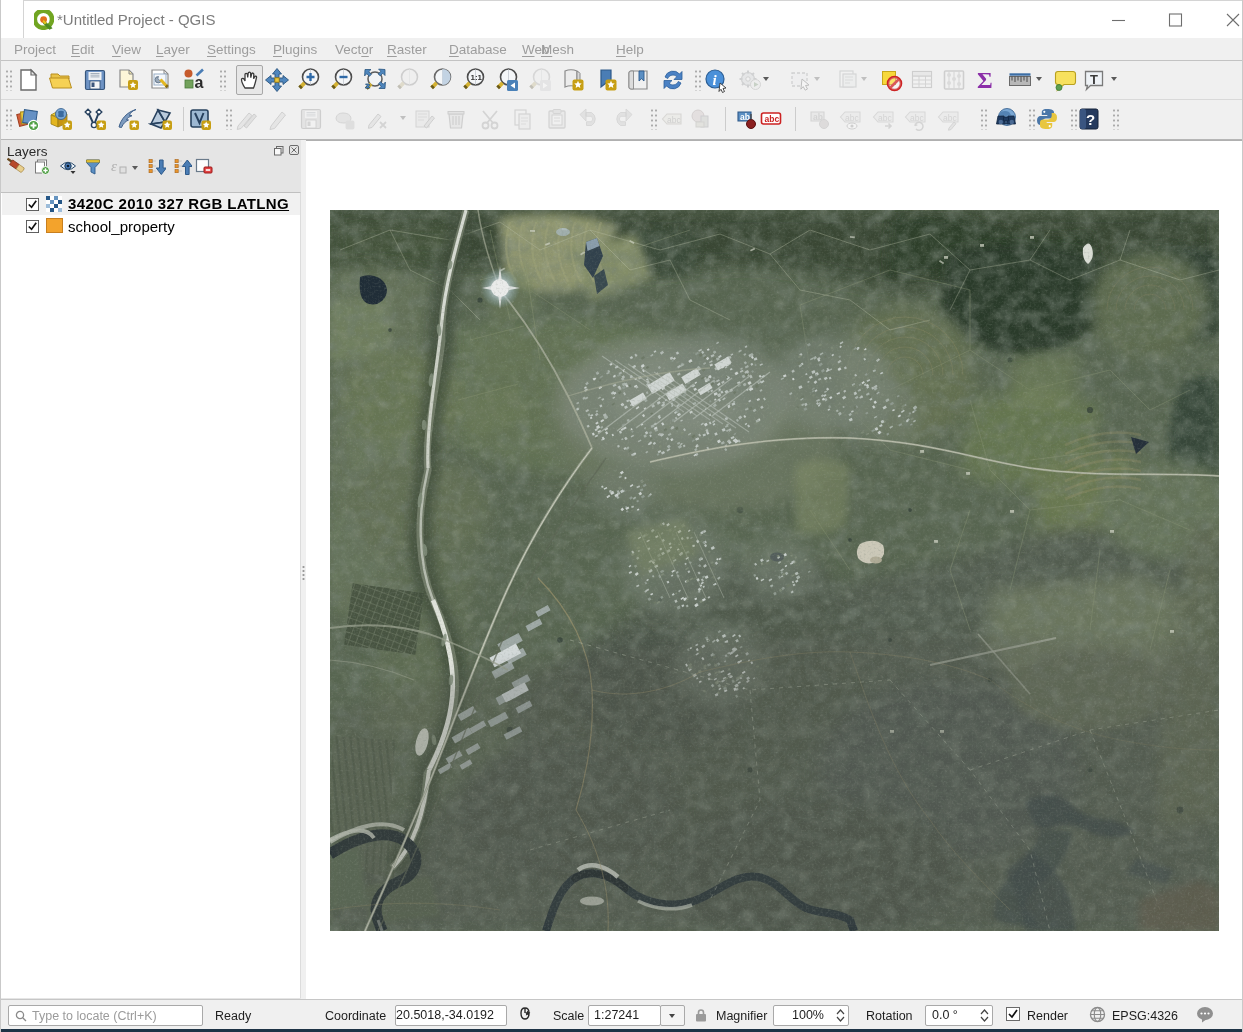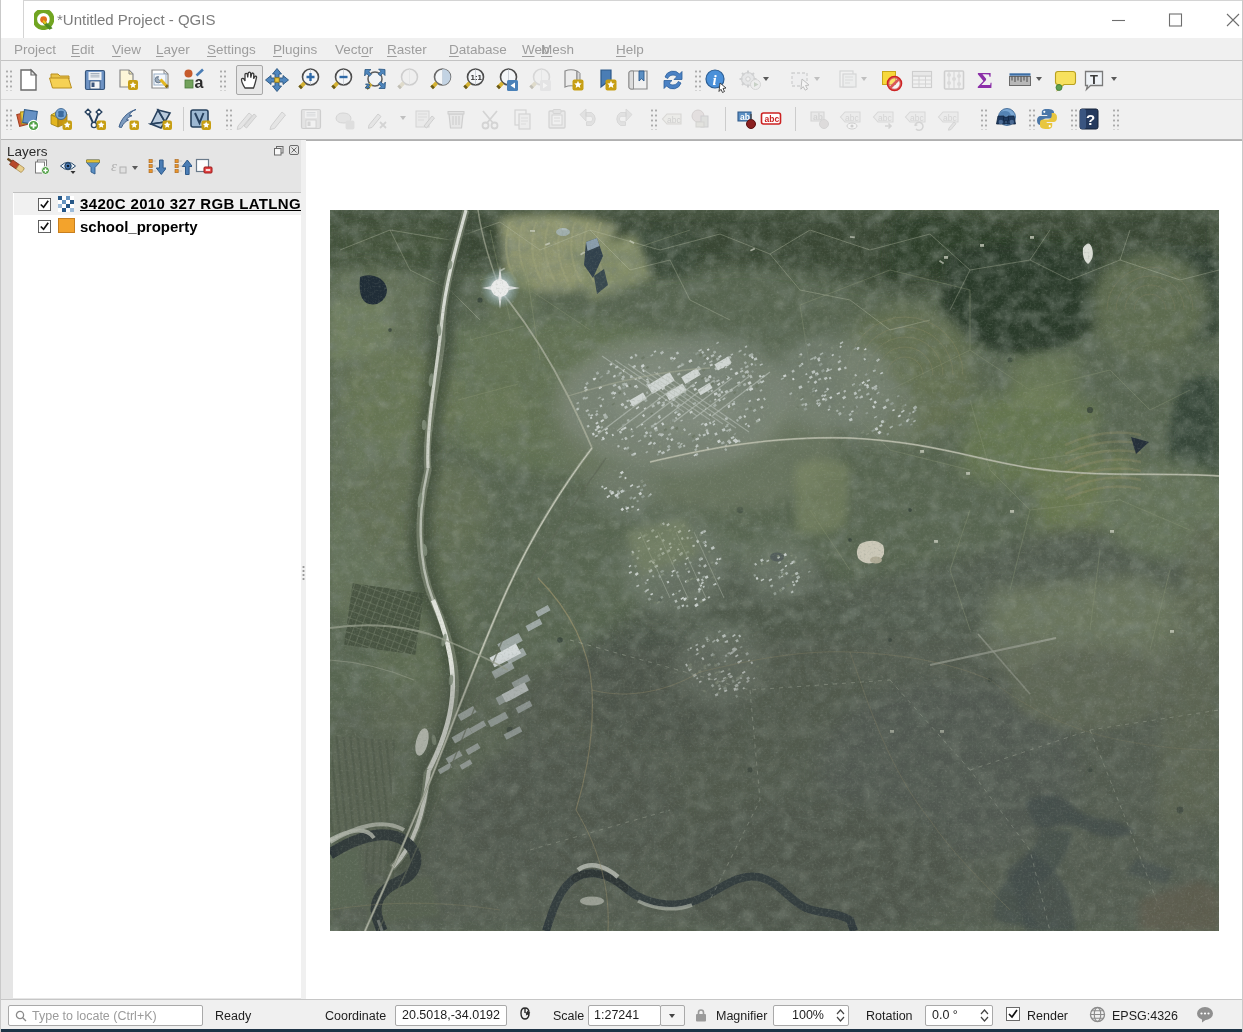--- a/index.html
+++ b/index.html
@@ -23,21 +23,21 @@
   .grip { position:absolute; top:8px; width:7px; height:22px;
      background-image:radial-gradient(circle, #ababab 1px, rgba(0,0,0,0) 1.2px);
      background-size:4px 5px; }
   .tsep { position:absolute; top:7px; width:1px; height:24px; background:#cccccc; }
   .drop { position:absolute; top:16px; width:0; height:0; border-left:3.5px solid transparent; border-right:3.5px solid transparent; border-top:4px solid #5a5a5a; }
   .dropdis { opacity:0.32; }
 
   
   #leftpanel { left:0; top:140px; width:301px; height:859px; background:#e5e5e5; border-left:1px solid #d4d4d4; }
   #panelheader { position:absolute; left:6px; top:4px; font-size:13.5px; color:#2b2b2b; }
-  #layertree { position:absolute; left:0px; top:52px; width:300px; height:806px; background:#ffffff; border-top:1px solid #c0c0c0; border-right:1px solid #dcdcdc;margin-left:12px; }
+  #layertree { position:absolute; left:0px; top:52px; width:300px; height:806px; background:#ffffff; border-top:1px solid #c0c0c0; border-right:1px solid #dcdcdc; }
   #splitter { left:301px; top:140px; width:5px; height:859px; background:#f0f0f0; }
   
   #canvas { left:306px; top:140px; width:936px; height:859px; background:#ffffff; border-top:1px solid #b0b0b0; }
   
   #statusbar { left:0; top:999px; width:1243px; height:30px; background:#f0f0f0; border-top:1px solid #c6c6c6; font-size:12.5px; color:#1d1d1d; }
   #bottomedge { left:0; top:1029px; width:1243px; height:3px; background:#1e3346; }
   .sbox { position:absolute; top:5px; height:21px; background:#ffffff; border:1px solid #a9a9a9; border-radius:2px; font-size:12.5px; color:#1d1d1d; }
   .slabel { position:absolute; top:9px; font-size:12.5px; color:#1d1d1d; }
 </style>
 </head>
@@ -548,21 +548,21 @@
       <rect x="4" y="12" width="4" height="4" fill="#265787"></rect>
         <rect x="12" y="12" width="4" height="4" fill="#9dbcd9"></rect>
     </svg>
     <div class="abs" style="left:67px;top:2px;font-size:15px;font-weight:bold;color:#000;text-decoration:underline;letter-spacing:0.35px">3420C 2010 327 RGB LATLNG</div>
 
     <svg class="abs" style="left:25px;top:27px" width="13" height="13" viewBox="0 0 14 14">
       <rect x="0.5" y="0.5" width="13" height="13" fill="#ffffff" stroke="#555555"></rect>
       <path d="M3 7 L6 10 L11 3" fill="none" stroke="#111111" stroke-width="1.8"></path>
     </svg>
     <div class="abs" style="left:45px;top:25px;width:17px;height:15px;background:#f3a32c;border:1px solid #c87f1e"></div>
-    <div class="abs" style="left:67px;top:25px;font-size:15px;font-weight:bold;color:#000">school_property</div>
+    <div class="abs" style="left:67px;top:25px;font-size:15px;font-weight:normal;color:#000">school_property</div>
   </div>
 </div>
 <div id="splitter" class="abs">
     <div style="position:absolute;left:1px;top:425px;width:3px;height:16px;background-image:radial-gradient(circle,#9a9a9a 1px,rgba(0,0,0,0) 1.2px);background-size:3px 4px"></div>
   </div>
 
 <div id="canvas" class="abs">
 
   <svg id="mapsvg" class="abs" style="left:24px;top:69px" width="889" height="721" viewBox="0 0 889 721">
 <defs>
@@ -1788,21 +1788,21 @@
 <div id="statusbar" class="abs">
   <div class="sbox" style="left:8px;width:195px;">
     <svg class="abs" style="left:5px;top:3px" width="14" height="14" viewBox="0 0 14 14">
       <circle cx="6" cy="6" r="3.6" fill="none" stroke="#8a8a8a" stroke-width="1.3"></circle>
       <path d="M8.7 8.7 L12 12" stroke="#8a8a8a" stroke-width="1.3"></path>
     </svg>
     <div class="abs" style="left:23px;top:3px;color:#9b9b9b">Type to locate (Ctrl+K)</div>
   </div>
   <div class="slabel" style="left:215px">Ready</div>
   <div class="slabel" style="left:325px">Coordinate</div>
-  <div class="sbox" style="left:395px;width:112px;text-align:center;line-height:19px">20.5018,-34.0192</div>
+  <div class="sbox" style="left:395px;width:112px;line-height:19px">20.5018,-34.0192</div>
   <svg class="abs" style="left:518px;top:6px" width="18" height="18" viewBox="0 0 18 18">
     <g fill="none" stroke="#2a2a2a" stroke-width="1.4">
       <path d="M7 2 C4 2 3 4 3 7 C3 10 4 13 7 13 C10 13 11 10 11 7 C11 4 10 2 7 2 Z"></path>
       <path d="M7 2 V7"></path>
     </g>
     <path d="M12 10 l1.6 3.2 3.4.4-2.5 2.3.7 3.4-3.2-1.7-3.2 1.7.7-3.4-2.5-2.3 3.4-.4z" fill="#2a2a2a" transform="translate(3,-1) scale(0.55)"></path>
   </svg>
   <div class="slabel" style="left:553px">Scale</div>
   <div class="sbox" style="left:588px;width:73px;padding-left:5px;line-height:19px">1:27241</div>
   <div class="sbox" style="left:660px;width:25px;background:#f4f4f4">

